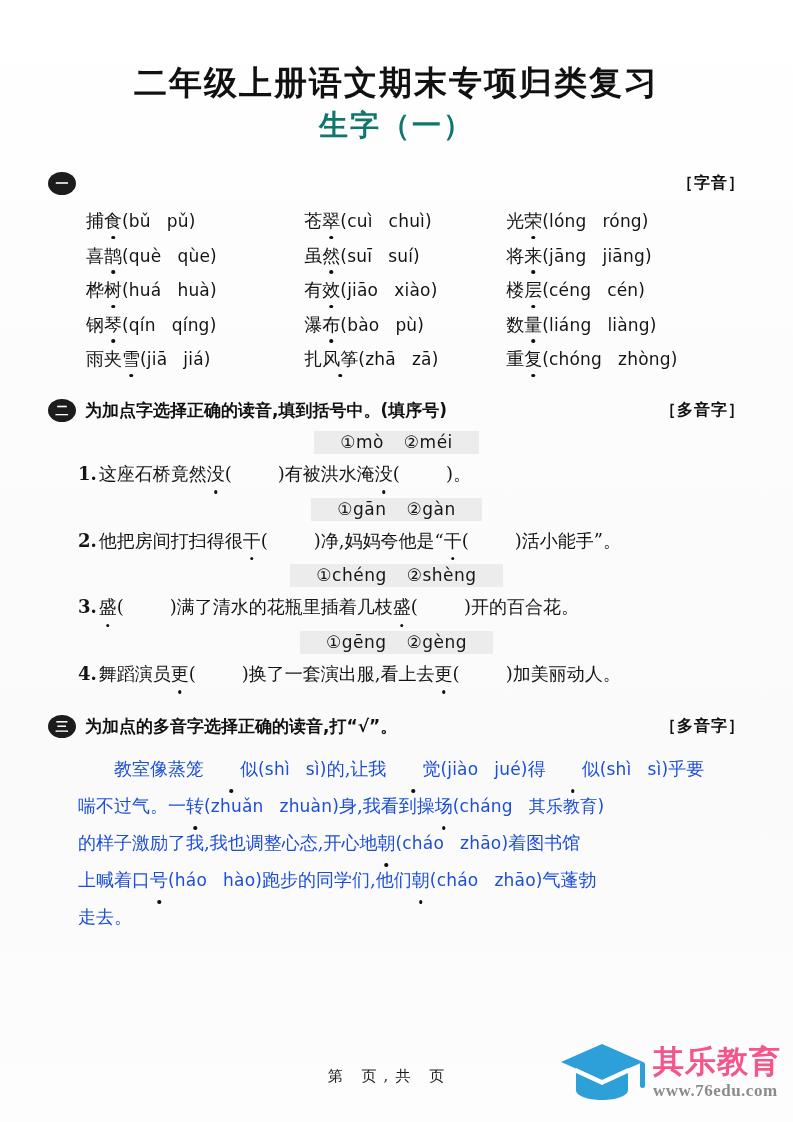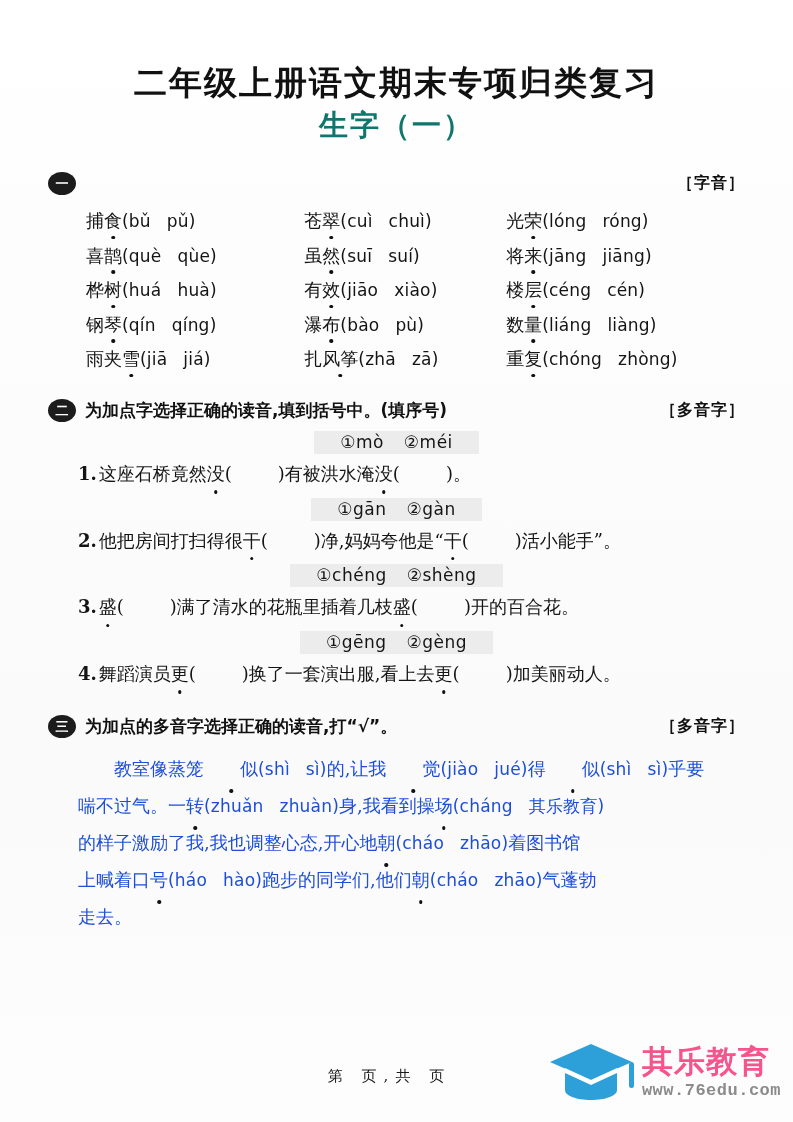--- a/index.html
+++ b/index.html
@@ -213,27 +213,26 @@
   .cap-icon { flex: 0 0 auto; }
   .logo-words { display: flex; flex-direction: column; line-height: 1; }
   .logo-cn {
     font-family: "DejaVu Sans", "Liberation Sans", sans-serif;
     font-size: 31px;
     font-weight: 700;
     color: #f4558c;
     letter-spacing: 1px;
   }
   .logo-url {
-    font-family: Liberation Mono, monospace;
+    font-family: Liberation Serif, serif;
     font-size: 17px;
     font-weight: 700;
     color: #8b8b8b;
     letter-spacing: 0.5px;
     margin-top: 5px;
-    text-align: center;
   }
 </style>
 </head>
 <body>
 
 <div class="page">
   <div class="paper-tone"></div>
 
   <div class="content">
 

